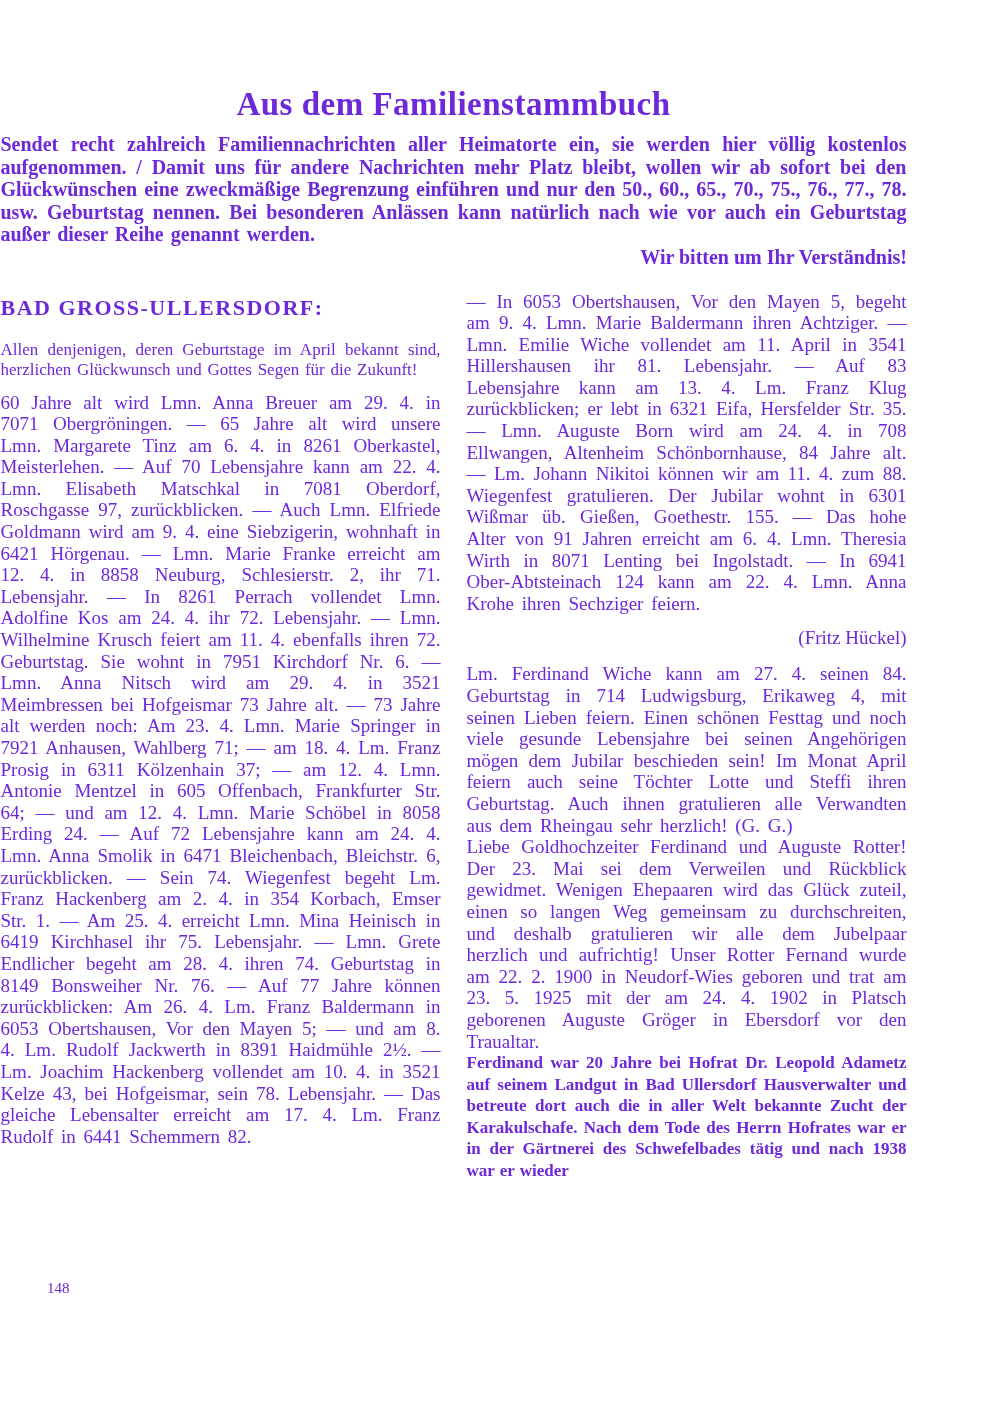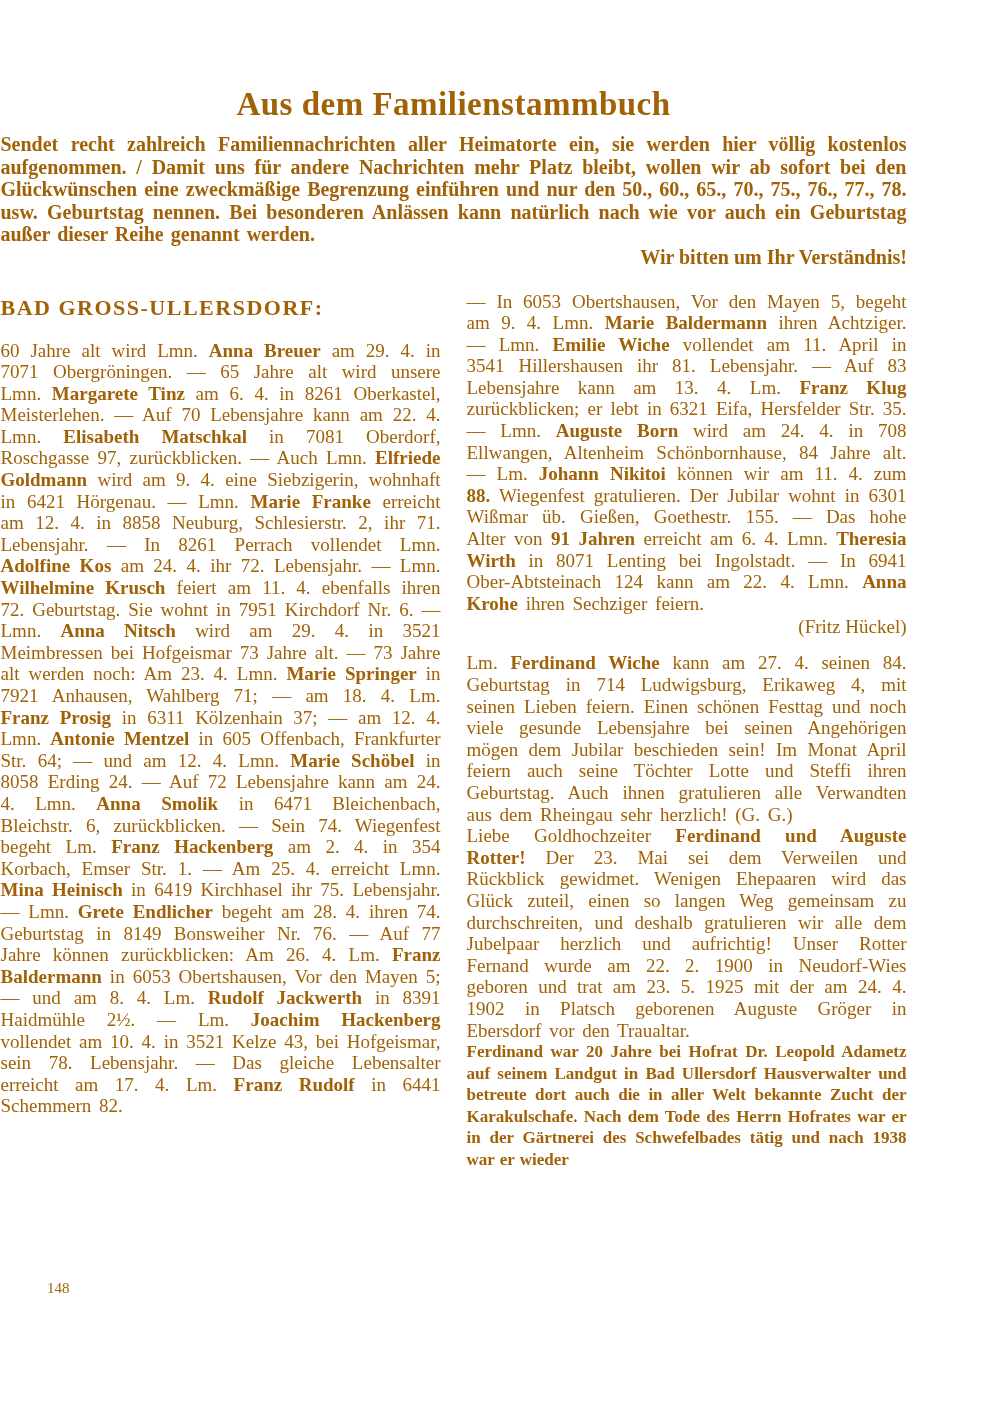--- a/index.html
+++ b/index.html
@@ -1,21 +1,21 @@
 <!DOCTYPE html>
 <html lang="de"><head>
 <meta charset="utf-8">
 <style>
   html, body { margin:0; padding:0; background:#ffffff; }
   .page {
     position:relative;
     width:907px;
     height:1413px;
     background:#ffffff;
-    color:#a16207;
+    color:#6d28d9;
     font-family:"Liberation Serif", serif;
     overflow:hidden;
   }
   .page-title {
     margin:0;
     padding-top:86px;
     text-align:center;
     font-size:33px;
     line-height:36px;
     font-weight:bold;
@@ -66,21 +66,21 @@
     word-spacing:1.5px;
   }
   .body-text {
     margin:0;
     font-size:19px;
     line-height:21.6px;
     text-align:justify;
     word-spacing:3px;
   }
   .signature {
-    margin:2px 0 12px;
+    margin:13px 0 12px;
     font-size:19px;
     line-height:22px;
     text-align:right;
   }
   .heading-gap { margin:14px 0 8px; }
   .para-gap { margin-top:14px; }
   .bold-note {
     margin:0 0 0;
     font-size:17px;
     line-height:21.5px;
@@ -88,36 +88,37 @@
     text-align:justify;
     word-spacing:1px;
   }
   .page-number {
     position:absolute;
     left:47px;
     top:1276px;
     font-size:15px;
     line-height:24px;
   }
-  b { font-weight:bold; }
+  b { font-weight:normal; }
 </style>
 </head>
 <body>
 
 <div class="page">
 
   <h1 class="page-title">Aus dem Familienstammbuch</h1>
 
   <p class="intro">Sendet recht zahlreich Familiennachrichten aller Heimatorte ein, sie werden hier völlig kostenlos aufgenommen. / Damit uns für andere Nachrichten mehr Platz bleibt, wollen wir ab sofort bei den Glückwünschen eine zweckmäßige Begrenzung einführen und nur den 50., 60., 65., 70., 75., 76., 77., 78. usw. Geburtstag nennen. Bei besonderen Anlässen kann natürlich nach wie vor auch ein Geburtstag außer dieser Reihe genannt werden.</p>
   <p class="intro-close">Wir bitten um Ihr Verständnis!</p>
 
   <div class="columns">
 
     <section class="col">
       <h2 class="section-title">BAD GROSS-ULLERSDORF:</h2>
+      <p class="note">Allen denjenigen, deren Geburtstage im April bekannt sind, herzlichen Glückwunsch und Gottes Segen für die Zukunft!</p>
       <p class="body-text"><span>60 Jahre alt wird Lmn. </span><b>Anna Breuer</b><span> am 29. 4. in 7071 Obergröningen. — 65 Jahre alt wird unsere Lmn. </span><b>Margarete Tinz</b><span> am 6. 4. in 8261 Oberkastel, Meisterlehen. — Auf 70 Lebensjahre kann am 22. 4. Lmn. </span><b>Elisabeth Matschkal</b><span> in 7081 Oberdorf, Roschgasse 97, zurückblicken. — Auch Lmn. </span><b>Elfriede Goldmann</b><span> wird am 9. 4. eine Siebzigerin, wohnhaft in 6421 Hörgenau. — Lmn. </span><b>Marie Franke</b><span> erreicht am 12. 4. in 8858 Neuburg, Schlesierstr. 2, ihr 71. Lebensjahr. — In 8261 Perrach vollendet Lmn. </span><b>Adolfine Kos</b><span> am 24. 4. ihr 72. Lebensjahr. — Lmn. </span><b>Wilhelmine Krusch</b><span> feiert am 11. 4. ebenfalls ihren 72. Geburtstag. Sie wohnt in 7951 Kirchdorf Nr. 6. — Lmn. </span><b>Anna Nitsch</b><span> wird am 29. 4. in 3521 Meimbressen bei Hofgeismar 73 Jahre alt. — 73 Jahre alt werden noch: Am 23. 4. Lmn. </span><b>Marie Springer</b><span> in 7921 Anhausen, Wahlberg 71; — am 18. 4. Lm. </span><b>Franz Prosig</b><span> in 6311 Kölzenhain 37; — am 12. 4. Lmn. </span><b>Antonie Mentzel</b><span> in 605 Offenbach, Frankfurter Str. 64; — und am 12. 4. Lmn. </span><b>Marie Schöbel</b><span> in 8058 Erding 24. — Auf 72 Lebensjahre kann am 24. 4. Lmn. </span><b>Anna Smolik</b><span> in 6471 Bleichenbach, Bleichstr. 6, zurückblicken. — Sein 74. Wiegenfest begeht Lm. </span><b>Franz Hackenberg</b><span> am 2. 4. in 354 Korbach, Emser Str. 1. — Am 25. 4. erreicht Lmn. </span><b>Mina Heinisch</b><span> in 6419 Kirchhasel ihr 75. Lebensjahr. — Lmn. </span><b>Grete Endlicher</b><span> begeht am 28. 4. ihren 74. Geburtstag in 8149 Bonsweiher Nr. 76. — Auf 77 Jahre können zurückblicken: Am 26. 4. Lm. </span><b>Franz Baldermann</b><span> in 6053 Obertshausen, Vor den Mayen 5; — und am 8. 4. Lm. </span><b>Rudolf Jackwerth</b><span> in 8391 Haidmühle 2½. — Lm. </span><b>Joachim Hackenberg</b><span> vollendet am 10. 4. in 3521 Kelze 43, bei Hofgeismar, sein 78. Lebensjahr. — Das gleiche Lebensalter erreicht am 17. 4. Lm. </span><b>Franz Rudolf</b><span> in 6441 Schemmern 82.</span></p>
     </section>
 
     <section class="col">
       <p class="body-text"><span>— In 6053 Obertshausen, Vor den Mayen 5, begeht am 9. 4. Lmn. </span><b>Marie Baldermann</b><span> ihren Achtziger. — Lmn. </span><b>Emilie Wiche</b><span> vollendet am 11. April in 3541 Hillershausen ihr 81. Lebensjahr. — Auf 83 Lebensjahre kann am 13. 4. Lm. </span><b>Franz Klug</b><span> zurückblicken; er lebt in 6321 Eifa, Hersfelder Str. 35. — Lmn. </span><b>Auguste Born</b><span> wird am 24. 4. in 708 Ellwangen, Altenheim Schönbornhause, 84 Jahre alt. — Lm. </span><b>Johann Nikitoi</b><span> können wir am 11. 4. zum </span><b>88.</b><span> Wiegenfest gratulieren. Der Jubilar wohnt in 6301 Wißmar üb. Gießen, Goethestr. 155. — Das hohe Alter von </span><b>91 Jahren</b><span> erreicht am 6. 4. Lmn. </span><b>Theresia Wirth</b><span> in 8071 Lenting bei Ingolstadt. — In 6941 Ober-Abtsteinach 124 kann am 22. 4. Lmn. </span><b>Anna Krohe</b><span> ihren Sechziger feiern.</span></p>
       <p class="signature">(Fritz Hückel)</p>
       <p class="body-text para-gap"><span>Lm. </span><b>Ferdinand Wiche</b><span> kann am 27. 4. seinen 84. Geburtstag in 714 Ludwigsburg, Erikaweg 4, mit seinen Lieben feiern. Einen schönen Festtag und noch viele gesunde Lebensjahre bei seinen Angehörigen mögen dem Jubilar beschieden sein! Im Monat April feiern auch seine Töchter Lotte und Steffi ihren Geburtstag. Auch ihnen gratulieren alle Verwandten aus dem Rheingau sehr herzlich! (G. G.)</span></p>
       <p class="body-text"><span>Liebe Goldhochzeiter </span><b>Ferdinand und Auguste Rotter!</b><span> Der 23. Mai sei dem Verweilen und Rückblick gewidmet. Wenigen Ehepaaren wird das Glück zuteil, einen so langen Weg gemeinsam zu durchschreiten, und deshalb gratulieren wir alle dem Jubelpaar herzlich und aufrichtig! Unser Rotter Fernand wurde am 22. 2. 1900 in Neudorf-Wies geboren und trat am 23. 5. 1925 mit der am 24. 4. 1902 in Platsch geborenen Auguste Gröger in Ebersdorf vor den Traualtar.</span></p>
       <p class="bold-note">Ferdinand war 20 Jahre bei Hofrat Dr. Leopold Adametz auf seinem Landgut in Bad Ullersdorf Hausverwalter und betreute dort auch die in aller Welt bekannte Zucht der Karakulschafe. Nach dem Tode des Herrn Hofrates war er in der Gärtnerei des Schwefelbades tätig und nach 1938 war er wieder</p>
     </section>

